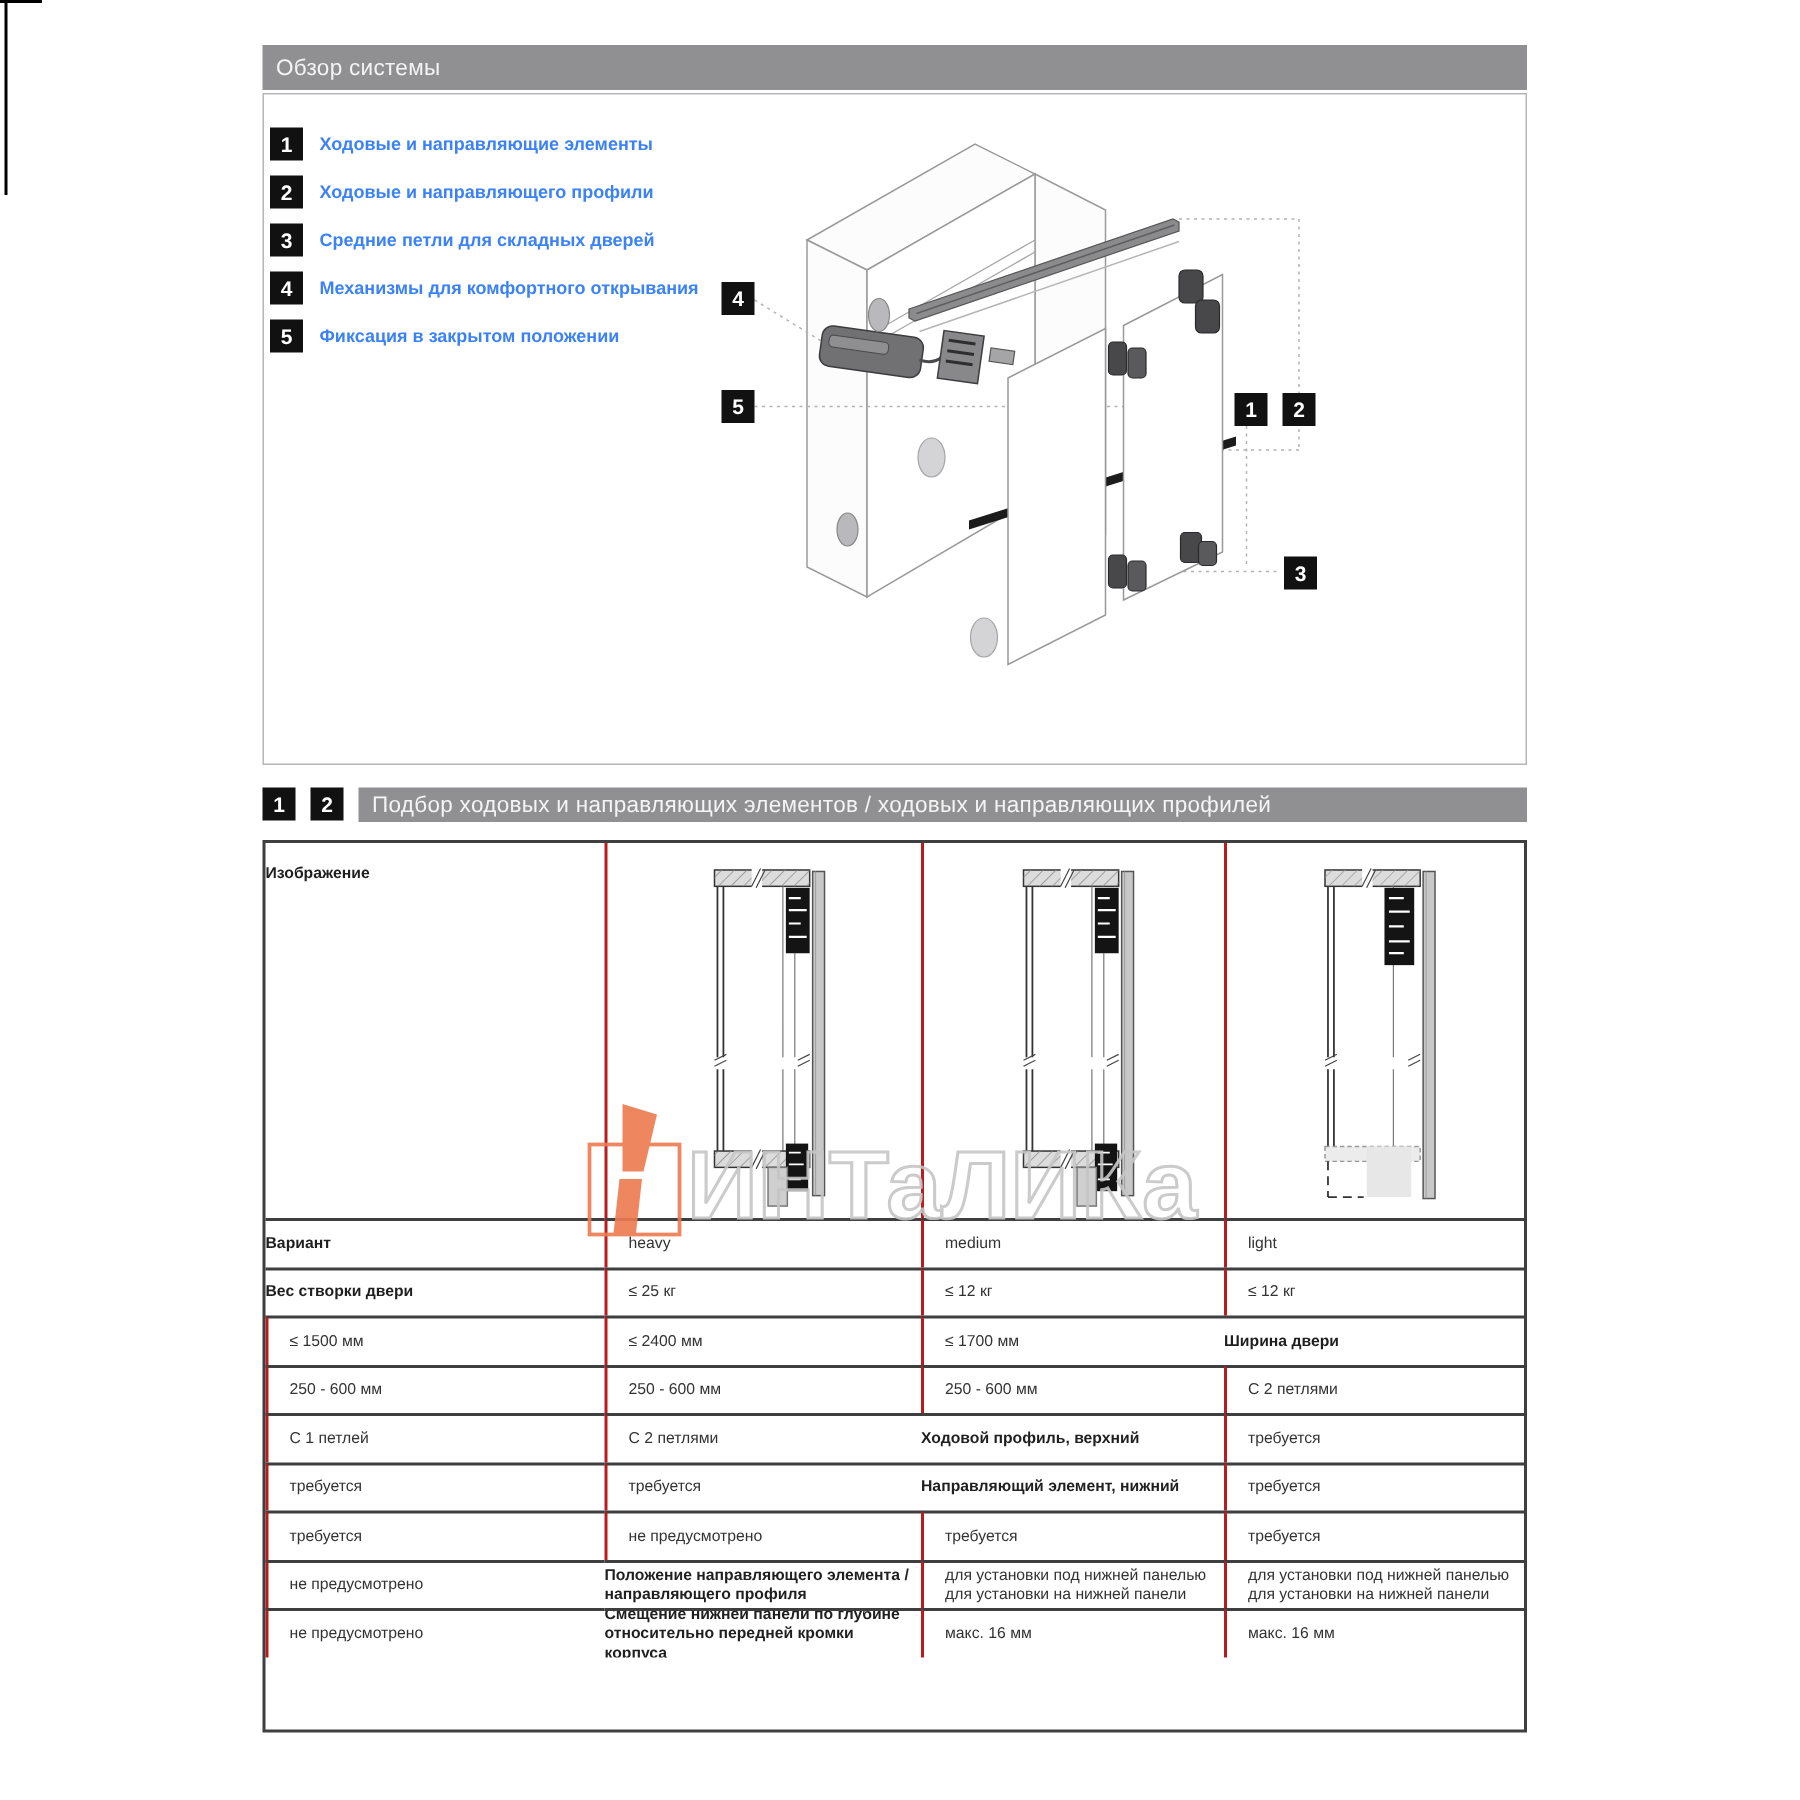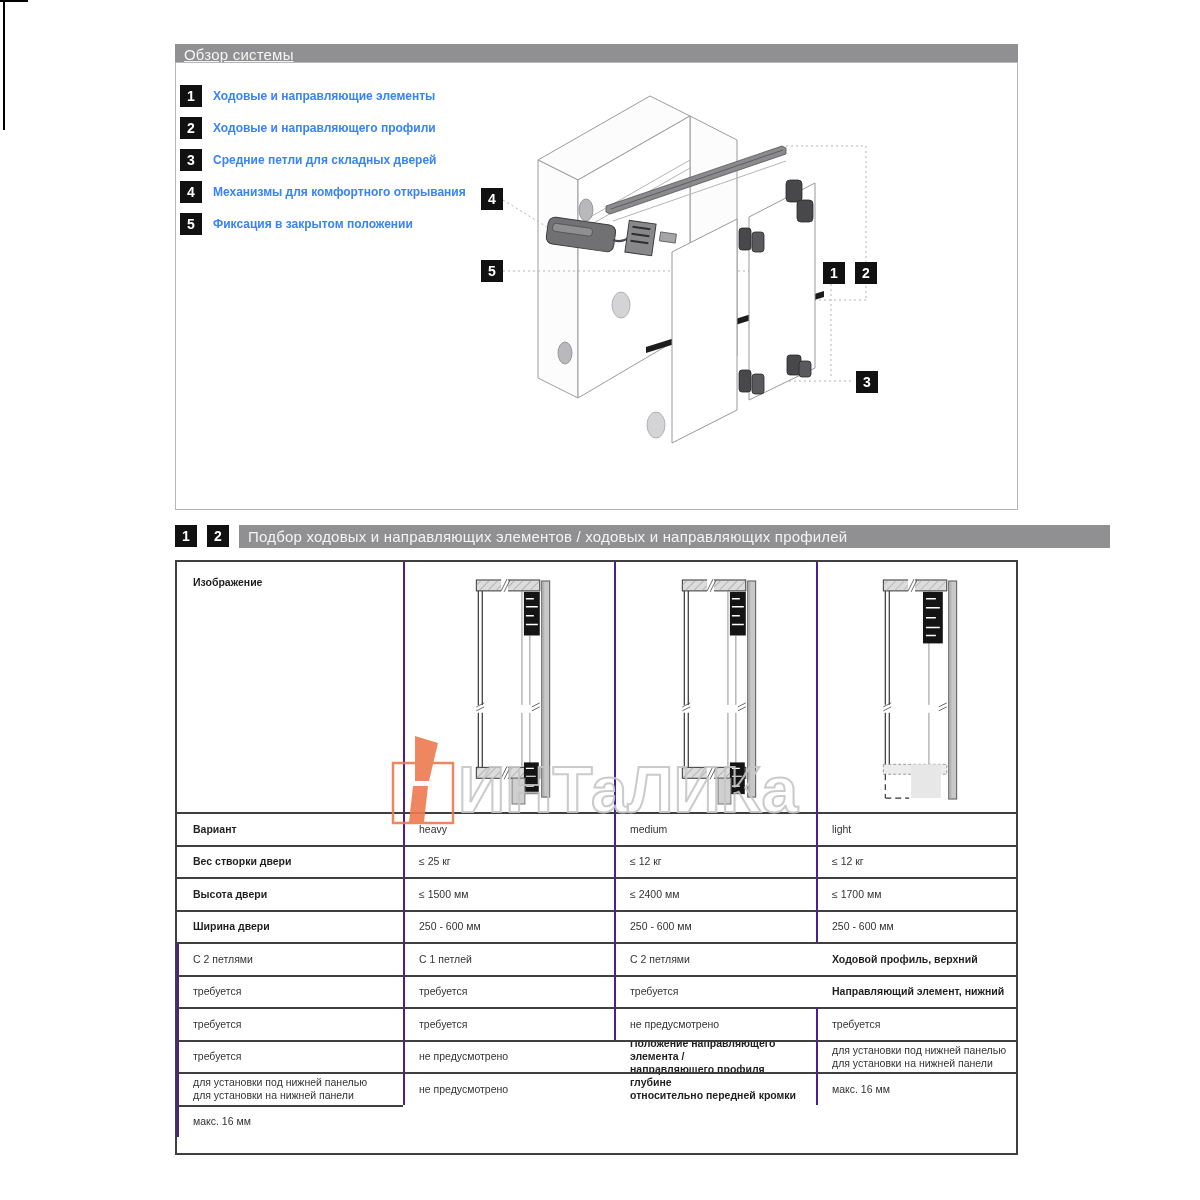--- a/index.html
+++ b/index.html
@@ -7,37 +7,37 @@
     width:1200px;height:1200px;position:relative;background:#ffffff;
     font-family:"Liberation Sans", sans-serif;color:#222;overflow:hidden;
   }
   .abs{position:absolute;}
   
   .mark-v{left:3px;top:0;width:2px;height:130px;background:#000;}
   .mark-h{left:0;top:0;width:28px;height:2px;background:#000;}
   
   .hbar{background:#909092;color:#f4f4f4;font-size:15px;display:flex;align-items:center;
         padding-left:9px;box-sizing:border-box;letter-spacing:.2px;}
-  .hbar1{left:175px;top:44px;width:843px;height:20px;text-decoration:underline;}
-  .hbar2{left:239px;top:525px;width:871px;height:23px;}
+  .hbar1{left:175px;top:30px;width:843px;height:30px;}
+  .hbar2{left:239px;top:525px;width:779px;height:23px;}
   
   .badge{background:#111;color:#fff;font-weight:bold;font-size:14px;width:22px;height:22px;
          display:flex;align-items:center;justify-content:center;box-sizing:border-box;}
   
   .obox{left:175px;top:62px;width:843px;height:448px;border:1px solid #b6b6b8;box-sizing:border-box;background:#fff;}
   .legend-row{position:absolute;left:180px;display:flex;align-items:center;height:22px;}
   .legend-label{margin-left:11px;font-size:12px;font-weight:bold;color:#3b82f6;}
   
   .ptable{left:175px;top:560px;width:843px;height:595px;border:2px solid #3f3f3f;box-sizing:border-box;
           display:grid;grid-template-columns:226px 211px 202px 200px;
           grid-template-rows:250px repeat(10,32.5px);background:#fff;}
   .cell{box-sizing:border-box;display:flex;align-items:center;font-size:10.5px;line-height:13px;
         white-space:pre-line;overflow:hidden;}
-  .cell.lbl{font-weight:bold;color:#1f1f1f;padding:0 6px 0 16px;}
-  .cell.val{color:#333;padding:0 6px 0 14px;border-left:2px solid #4c1d95;}
+  .cell.lbl{font-weight:bold;color:#1f1f1f;padding:0 6px 0 0;}
+  .cell.val{color:#333;padding:0 6px 0 14px;border-left:2px solid #b91c1c;}
   .cell.bt{border-top:2px solid #3f3f3f;}
   .cell.imgc{align-items:flex-start;justify-content:center;padding-top:16px;}
   .cell.imgl{align-items:flex-start;padding-top:14px;}
   
   .wm{pointer-events:none;}
 </style>
 </head>
 <body>
 
 <div class="abs mark-v"></div>
@@ -232,21 +232,20 @@
   <div class="cell lbl bt">Вариант</div>
   <div class="cell val bt">heavy</div>
   <div class="cell val bt">medium</div>
   <div class="cell val bt">light</div>
 
   <div class="cell lbl bt">Вес створки двери</div>
   <div class="cell val bt">≤ 25 кг</div>
   <div class="cell val bt">≤ 12 кг</div>
   <div class="cell val bt">≤ 12 кг</div>
 
-  <div class="cell lbl bt">Высота двери</div>
   <div class="cell val bt">≤ 1500 мм</div>
   <div class="cell val bt">≤ 2400 мм</div>
   <div class="cell val bt">≤ 1700 мм</div>
 
   <div class="cell lbl bt">Ширина двери</div>
   <div class="cell val bt">250 - 600 мм</div>
   <div class="cell val bt">250 - 600 мм</div>
   <div class="cell val bt">250 - 600 мм</div>
 
   <div class="cell val bt">С 2 петлями</div>

